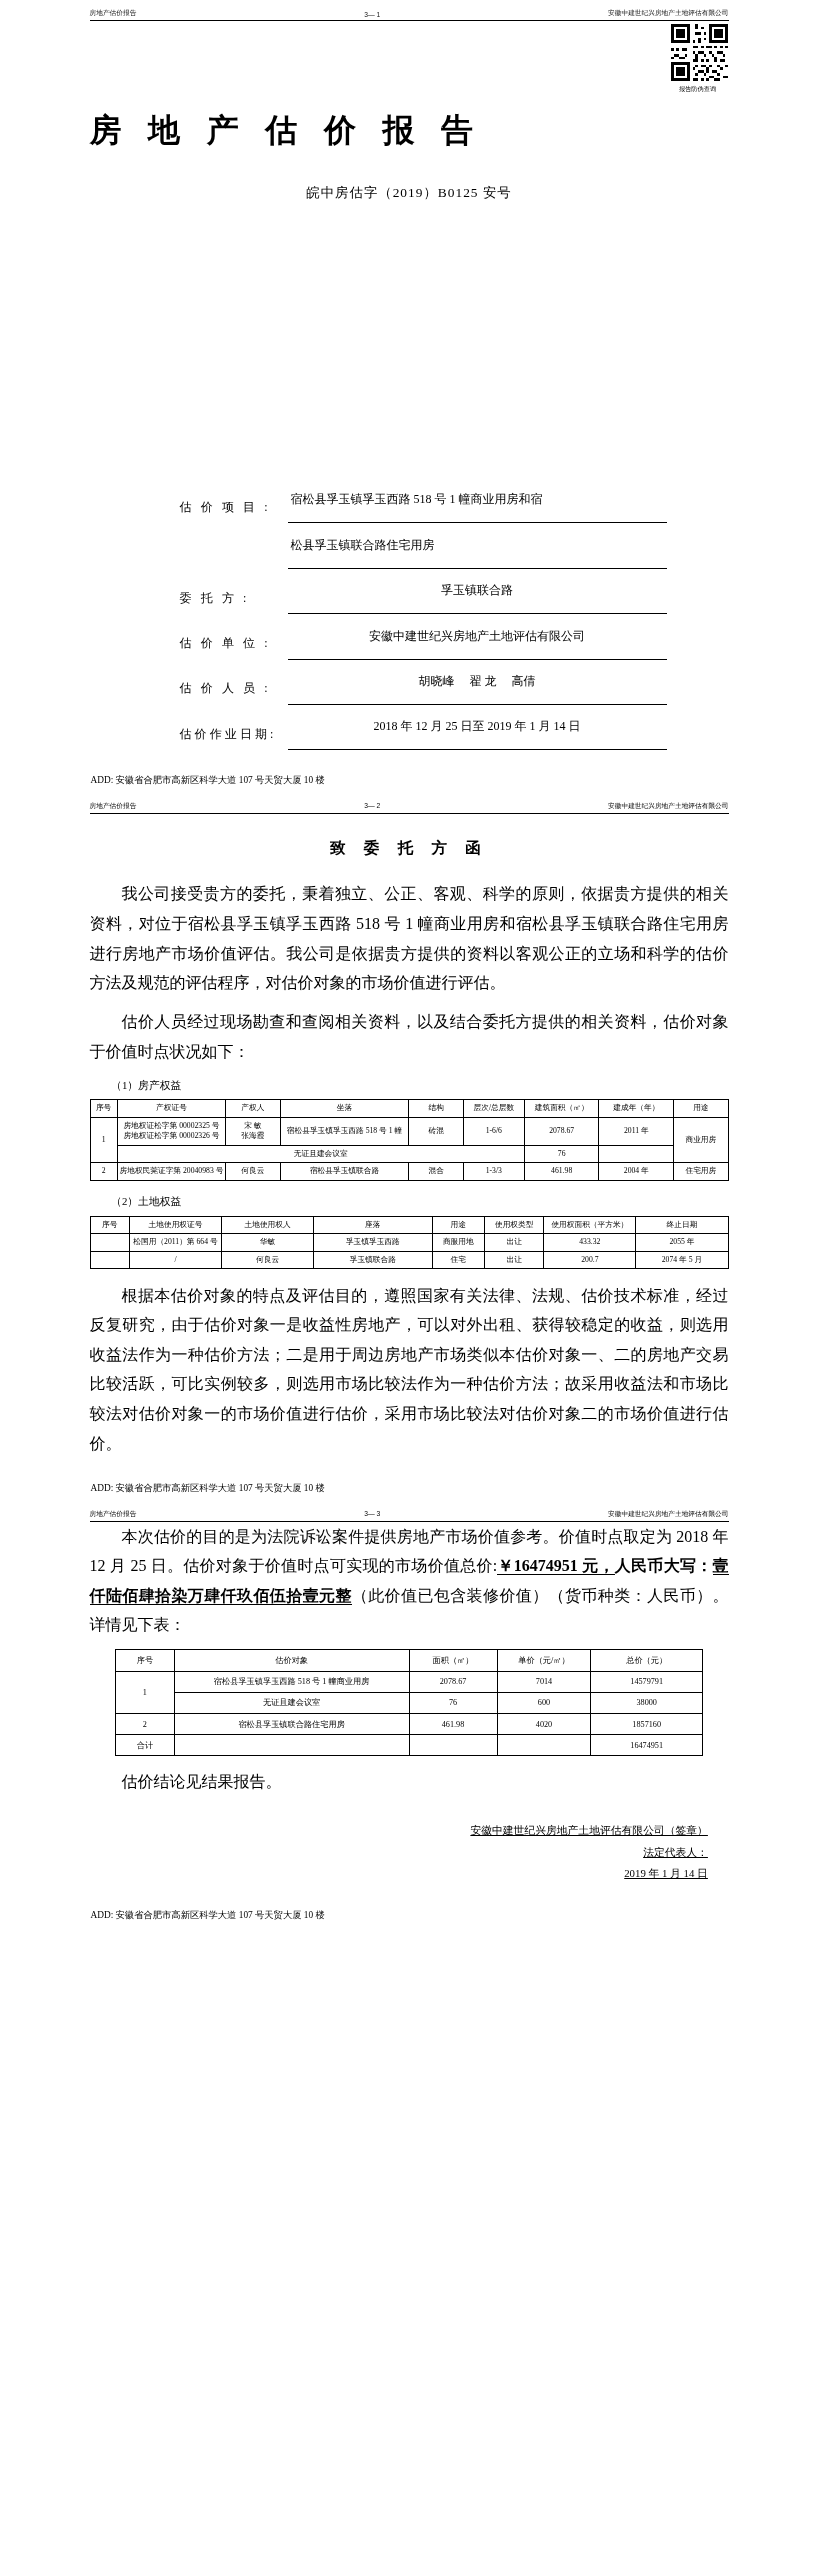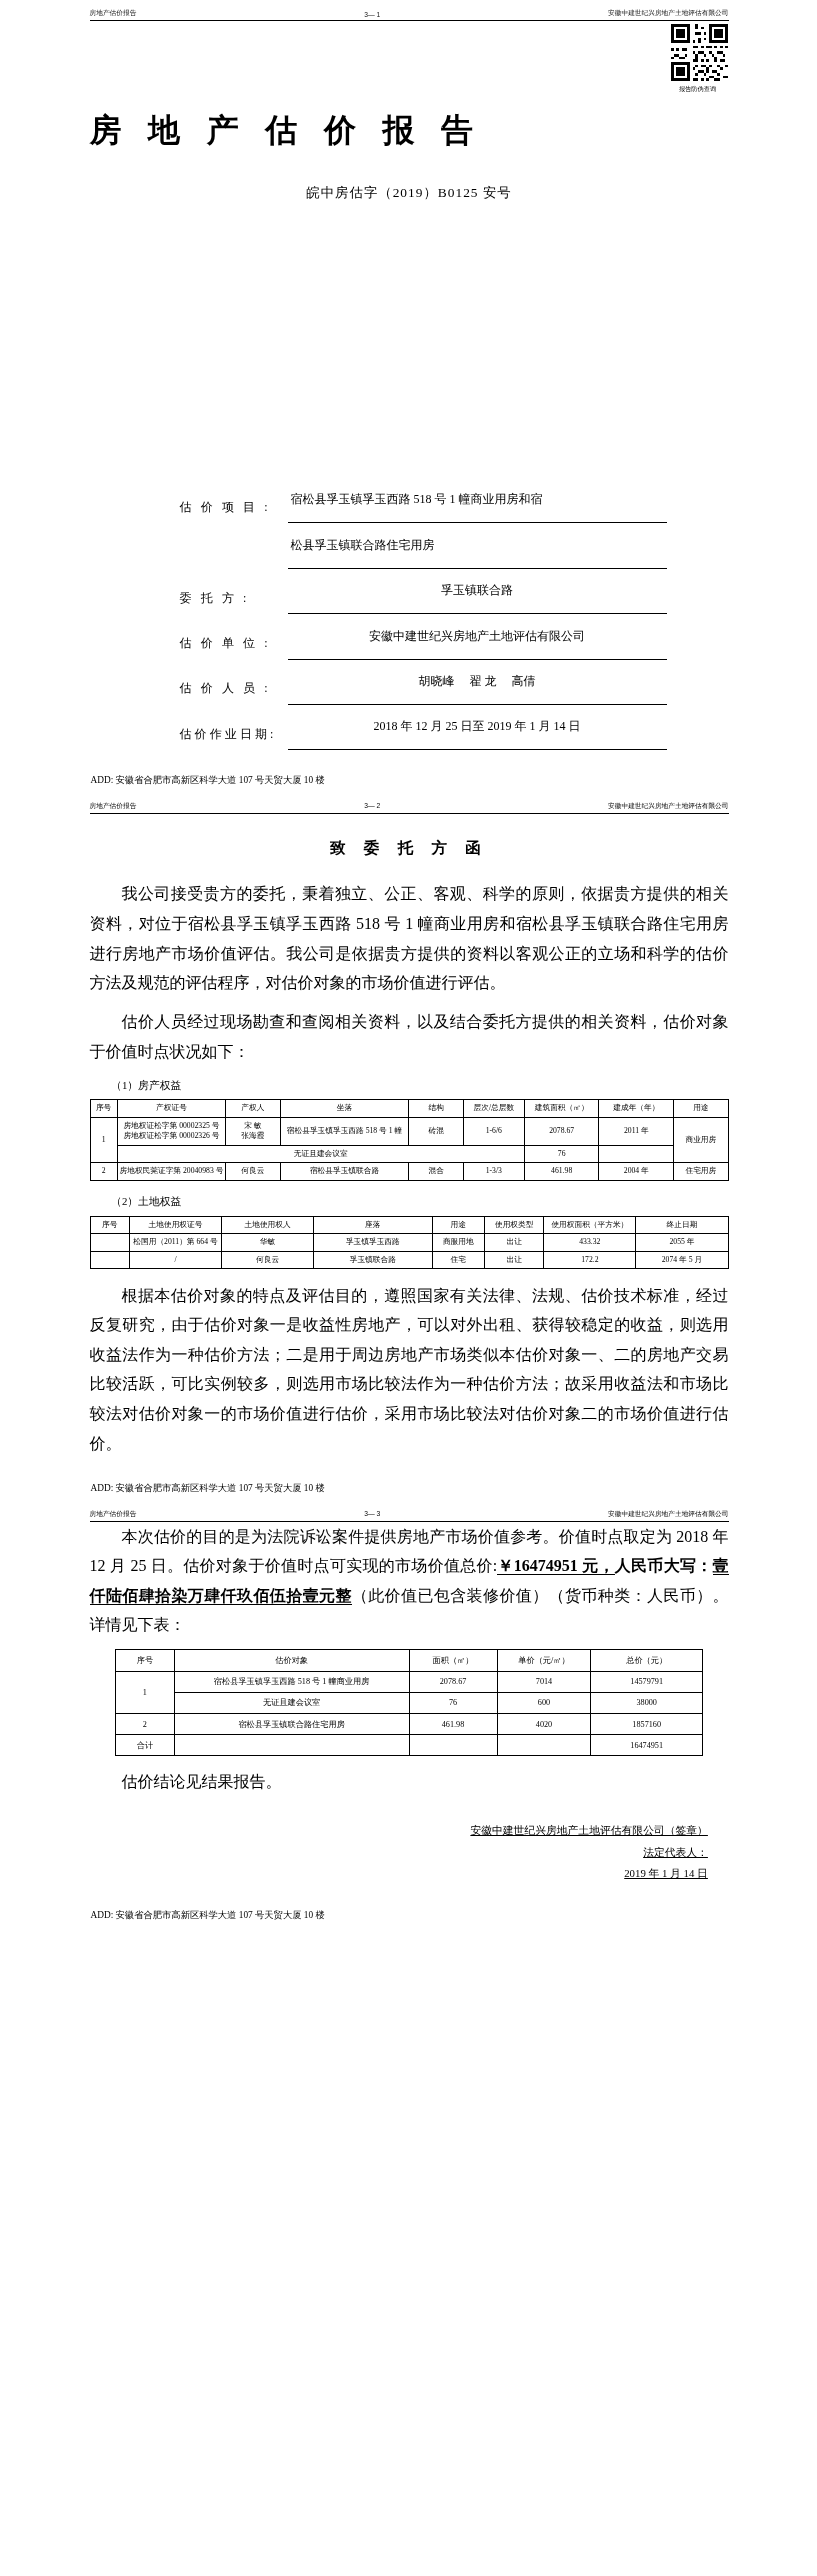--- a/index.html
+++ b/index.html
@@ -281,21 +281,21 @@
           <td>433.32</td>
           <td>2055 年</td>
         </tr>
         <tr>
           <td></td>
           <td>/</td>
           <td>何良云</td>
           <td>孚玉镇联合路</td>
           <td>住宅</td>
           <td>出让</td>
-          <td>172.2</td>
+          <td>200.7</td>
           <td>2074 年 5 月</td>
         </tr>
       </tbody>
     </table>
 
     <p class="body">根据本估价对象的特点及评估目的，遵照国家有关法律、法规、估价技术标准，经过反复研究，由于估价对象一是收益性房地产，可以对外出租、获得较稳定的收益，则选用收益法作为一种估价方法；二是用于周边房地产市场类似本估价对象一、二的房地产交易比较活跃，可比实例较多，则选用市场比较法作为一种估价方法；故采用收益法和市场比较法对估价对象一的市场价值进行估价，采用市场比较法对估价对象二的市场价值进行估价。</p>
 
     <div class="addr-line">ADD: 安徽省合肥市高新区科学大道 107 号天贸大厦 10 楼</div>
 
     <div class="pg-head">

